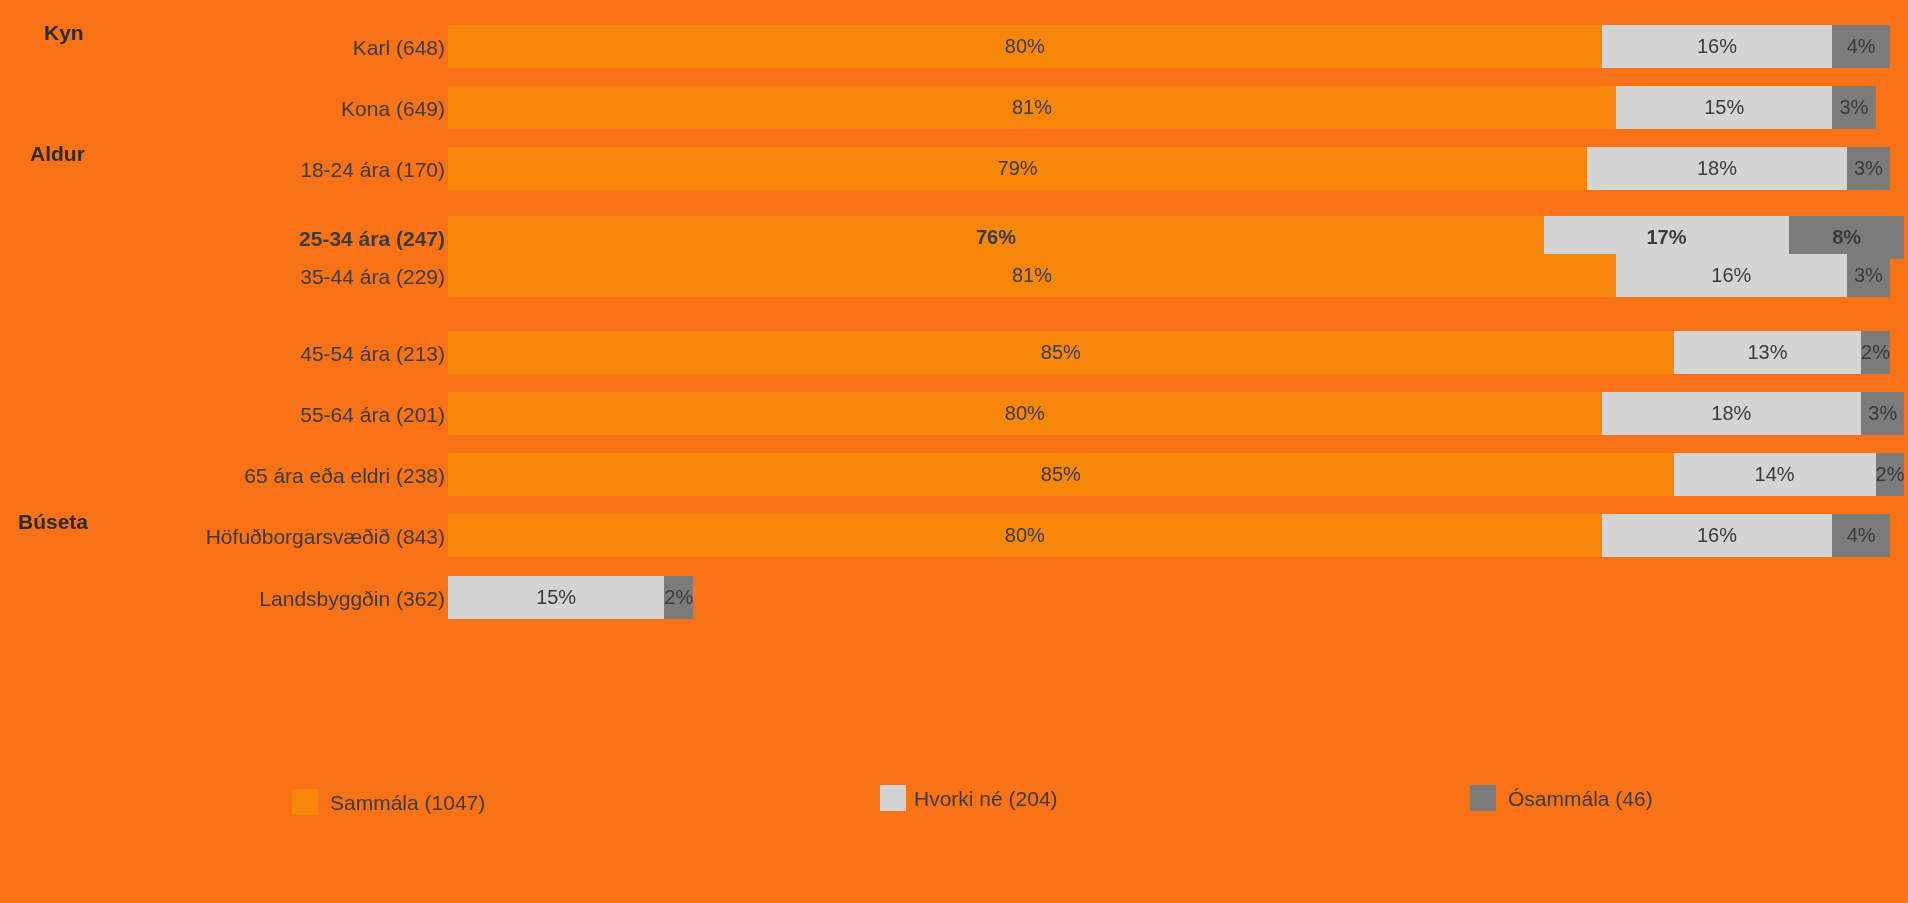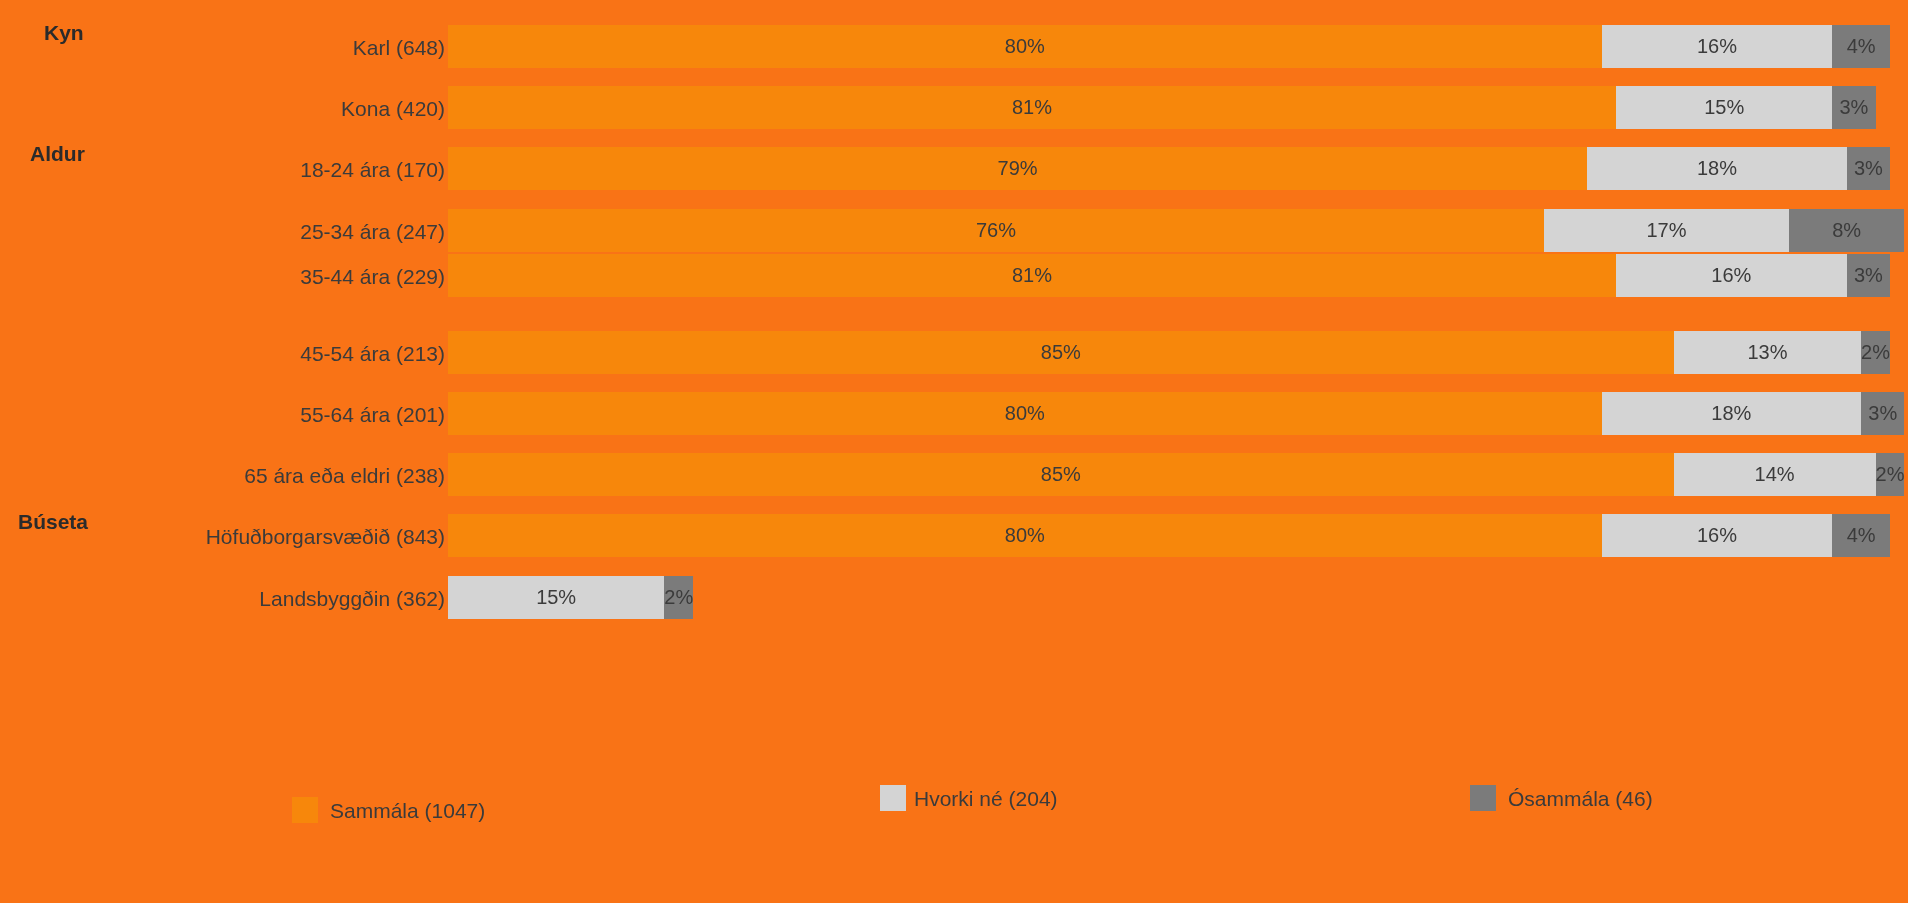--- a/index.html
+++ b/index.html
@@ -112,21 +112,21 @@
           </div>
           <div class="seg seg-neutral" style="flex: 0 0 16%;">
             <span>16%</span>
           </div>
           <div class="seg seg-disagree" style="flex: 0 0 4%;">
             <span>4%</span>
           </div>
         </div>
       </div>
       <div class="row" style="top: 86px;">
-        <div class="row-label">Kona (420)</div>
+        <div class="row-label">Kona (649)</div>
         <div class="bar">
           <div class="seg seg-agree" style="flex: 0 0 81%;">
             <span>81%</span>
           </div>
           <div class="seg seg-neutral" style="flex: 0 0 15%;">
             <span>15%</span>
           </div>
           <div class="seg seg-disagree" style="flex: 0 0 3%;">
             <span>3%</span>
           </div>
@@ -139,21 +139,21 @@
             <span>79%</span>
           </div>
           <div class="seg seg-neutral" style="flex: 0 0 18%;">
             <span>18%</span>
           </div>
           <div class="seg seg-disagree" style="flex: 0 0 3%;">
             <span>3%</span>
           </div>
         </div>
       </div>
-      <div class="row" style="top: 209px;">
+      <div class="row" style="top: 216px; font-weight: bold;">
         <div class="row-label">25-34 ára (247)</div>
         <div class="bar">
           <div class="seg seg-agree" style="flex: 0 0 76%;">
             <span>76%</span>
           </div>
           <div class="seg seg-neutral" style="flex: 0 0 17%;">
             <span>17%</span>
           </div>
           <div class="seg seg-disagree" style="flex: 0 0 8%;">
             <span>8%</span>
@@ -236,21 +236,21 @@
           <div class="seg seg-neutral" style="flex: 0 0 15%;">
             <span>15%</span>
           </div>
           <div class="seg seg-disagree" style="flex: 0 0 2%;">
             <span>2%</span>
           </div>
         </div>
       </div>
     </div>
   <div id="legend">
-      <div class="legend-item" style="left: 292px; top: 12px; text-align: center;">
+      <div class="legend-item" style="left: 292px; top: 4px; text-align: center;">
         <span class="legend-swatch" style="background: rgb(247, 135, 11);"></span>
         <span class="legend-label">Sammála (1047)</span>
       </div>
       <div class="legend-item" style="left: 880px; top: 0px; gap: 8px;">
         <span class="legend-swatch" style="background: rgb(212, 212, 212);"></span>
         <span class="legend-label">Hvorki né (204)</span>
       </div>
       <div class="legend-item" style="left: 1470px; top: 0px;">
         <span class="legend-swatch" style="background: rgb(123, 123, 123);"></span>
         <span class="legend-label">Ósammála (46)</span>

